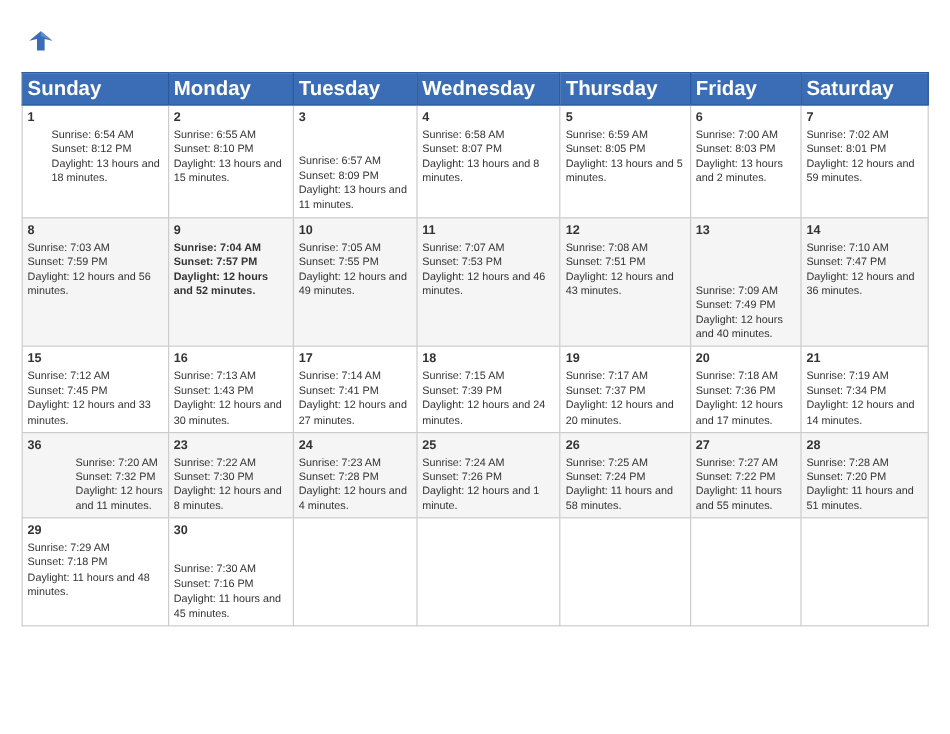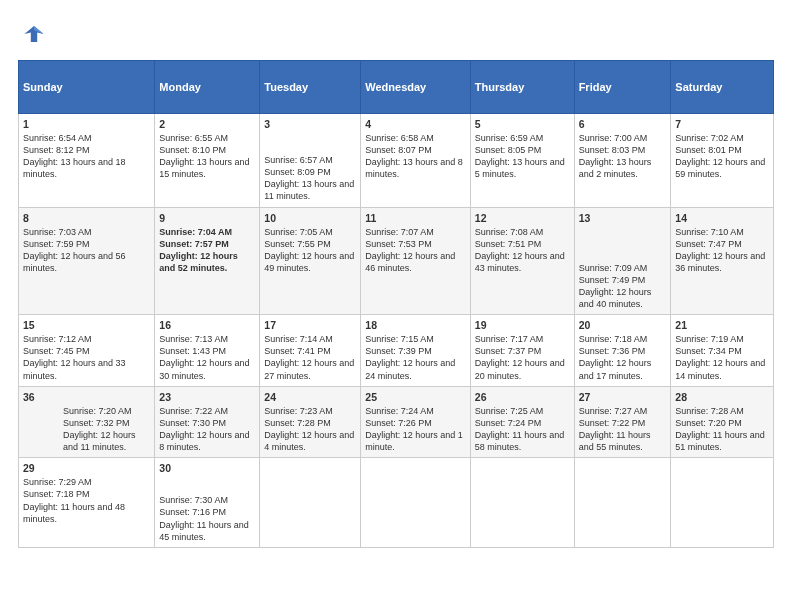--- a/index.html
+++ b/index.html
@@ -51,23 +51,23 @@
       margin-top: 2px;
     }
     table {
       width: 100%;
       border-collapse: collapse;
       font-size: 9.5px;
     }
     thead tr th {
       background-color: #3a6db5;
       color: #fff;
-      padding: 20px 4px;
+      padding: 3px 4px;
       text-align: left;
-      font-size: 11px;
+      font-size: 17px;
       font-weight: bold;
       border: 1px solid #2a5a9f;
     }
     tbody tr td {
       border: 1px solid #ccc;
       padding: 4px 4px;
       vertical-align: top;
       font-size: 9px;
       color: #333;
       background: #fff;
@@ -119,21 +119,21 @@
           <th>Wednesday</th>
           <th>Thursday</th>
           <th>Friday</th>
           <th>Saturday</th>
         </tr>
     </thead>
     <tbody id="cal-body">
     <tr>
           <td>
             <span class="day-num">1</span>
-            <div class="cell-content" style="white-space: pre-line;">Sunrise: 6:54 AM
+            <div class="cell-content" style="white-space: pre-line; margin-left: 20px;">Sunrise: 6:54 AM
 Sunset: 8:12 PM
 Daylight: 13 hours and 18 minutes.</div>
           </td>
           <td>
             <span class="day-num">2</span>
             <div class="cell-content" style="white-space: pre-line;">Sunrise: 6:55 AM
 Sunset: 8:10 PM
 Daylight: 13 hours and 15 minutes.</div>
           </td>
           <td>

